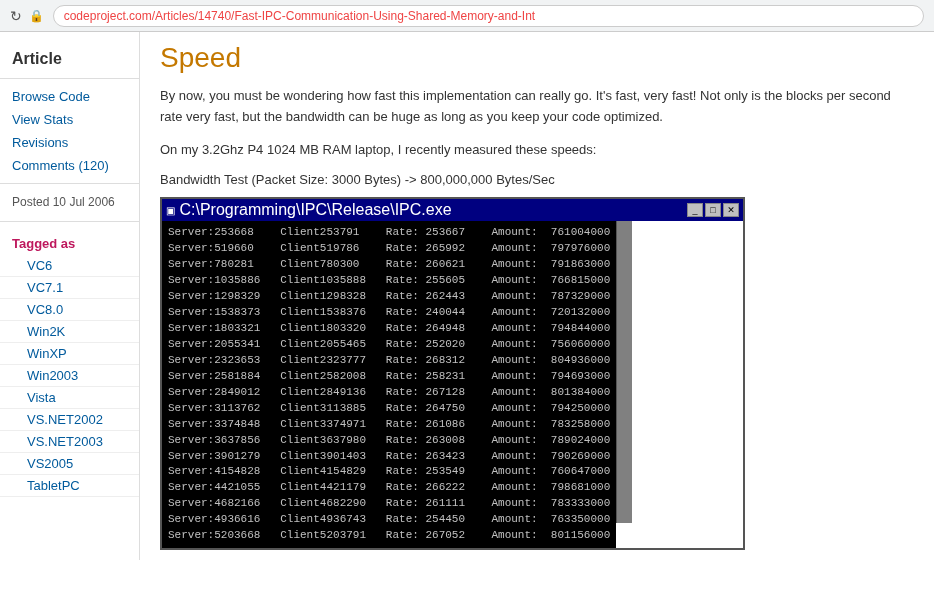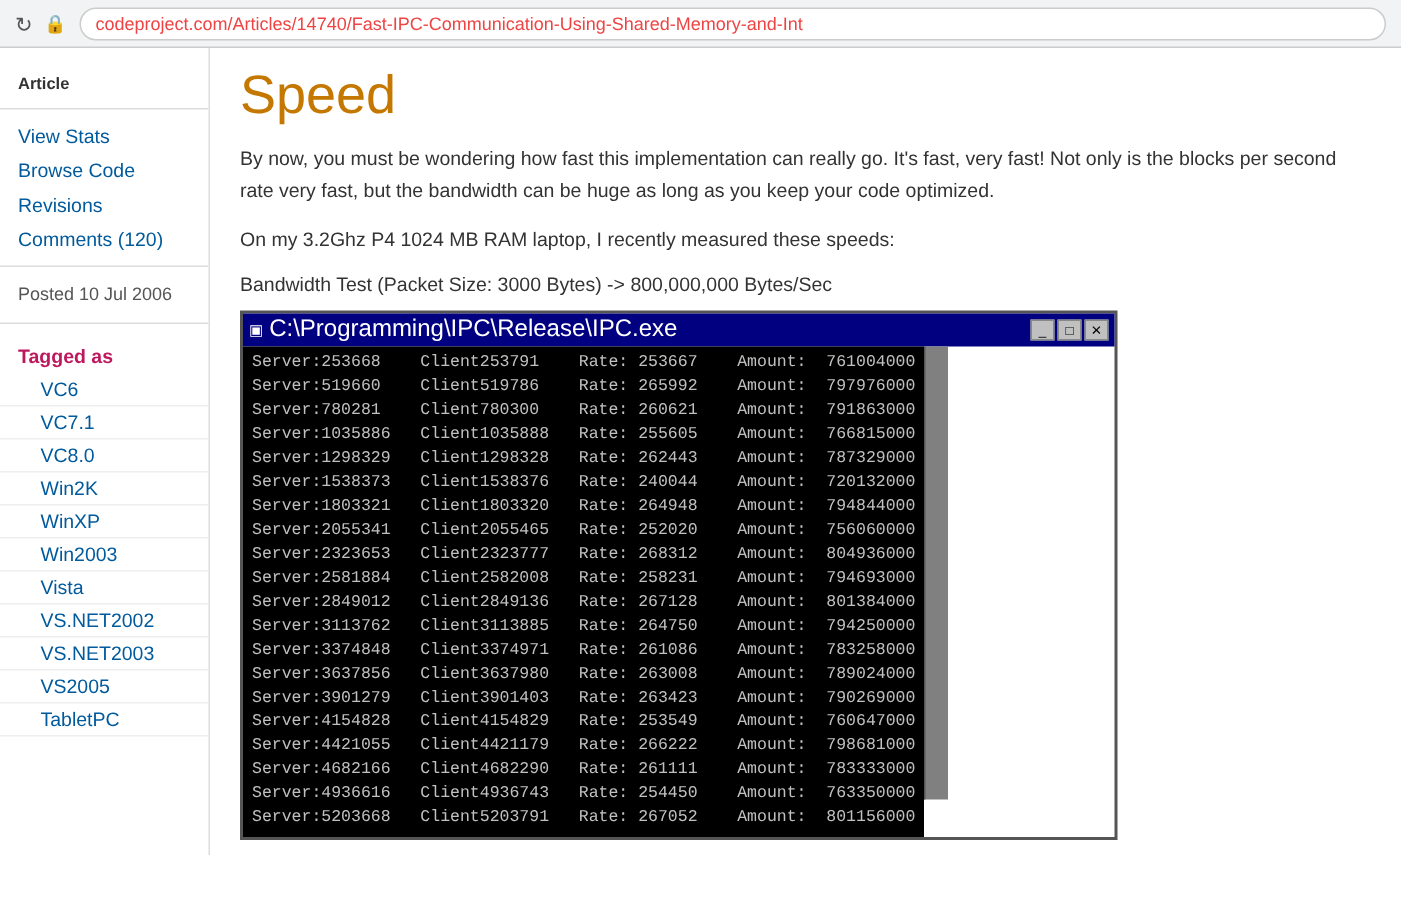--- a/index.html
+++ b/index.html
@@ -22,21 +22,21 @@
 
     .sidebar {
       width: 140px; min-width: 140px;
       border-right: 1px solid #ddd;
       padding: 10px 0;
       font-size: 13px;
     }
 
     .sidebar-section-title {
       font-weight: bold; padding: 8px 12px 4px 12px;
-      font-size: 11px;
+      font-size: 16px;
     }
 
     .sidebar-link {
       display: block; padding: 4px 12px;
       color: #005a9c; text-decoration: none; cursor: pointer;
     }
 
     .sidebar-divider { border: none; border-top: 1px solid #ddd; margin: 6px 0; }
 
     .posted-text { padding: 4px 12px; font-size: 12px; color: #555; line-height: 1.4; }
@@ -48,21 +48,21 @@
       color: #005a9c; text-decoration: none; cursor: pointer;
       border-bottom: 1px solid #eee;
     }
 
     .main-content {
       flex: 1; padding: 10px 20px;
       overflow-y: auto;
     }
 
     .section-heading {
-      font-size: 36px; font-weight: normal;
+      font-size: 28px; font-weight: normal;
       color: #c47800; margin-bottom: 12px;
     }
 
     .body-text {
       font-size: 13px; line-height: 1.6; color: #333;
       margin-bottom: 12px;
     }
 
     .bandwidth-label {
       font-size: 13px; margin-bottom: 10px; color: #333;
@@ -132,22 +132,22 @@
   <span class="lock-icon">🔒</span>
   <input class="url-bar" type="text" value="codeproject.com/Articles/14740/Fast-IPC-Communication-Using-Shared-Memory-and-Int" style="">
 </div>
 
 <div class="page-layout">
 
   <div class="sidebar">
     <div class="sidebar-section-title">Article</div>
     <hr class="sidebar-divider">
 
+    <a class="sidebar-link">Browse Code</a>
     <a class="sidebar-link">View Stats</a>
-    <a class="sidebar-link">Browse Code</a>
     <a class="sidebar-link">Revisions</a>
     <a class="sidebar-link">Comments (120)</a>
 
     <hr class="sidebar-divider">
     <div class="posted-text">Posted 10 Jul 2006</div>
     <hr class="sidebar-divider">
 
     <div class="tagged-as-title">Tagged as</div>
 
     <a class="tag-link">VC6</a>

